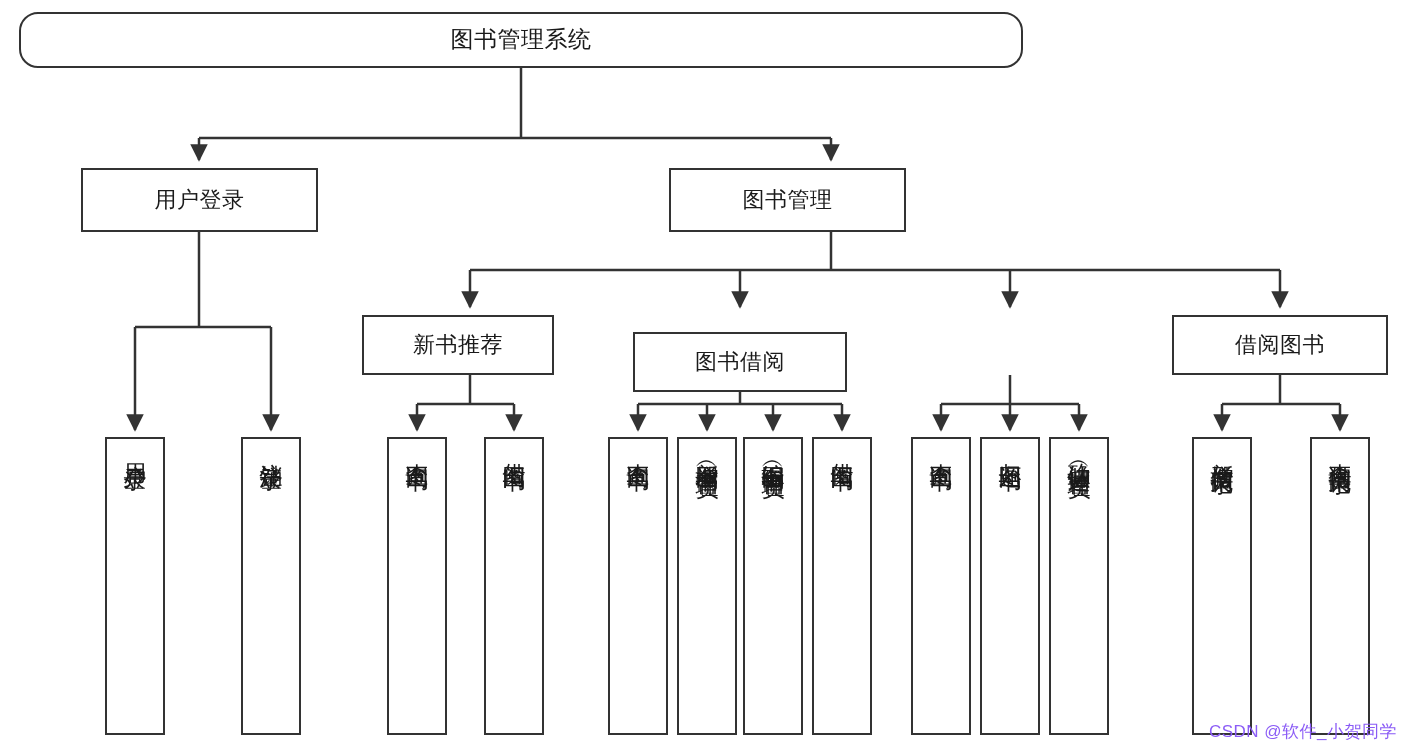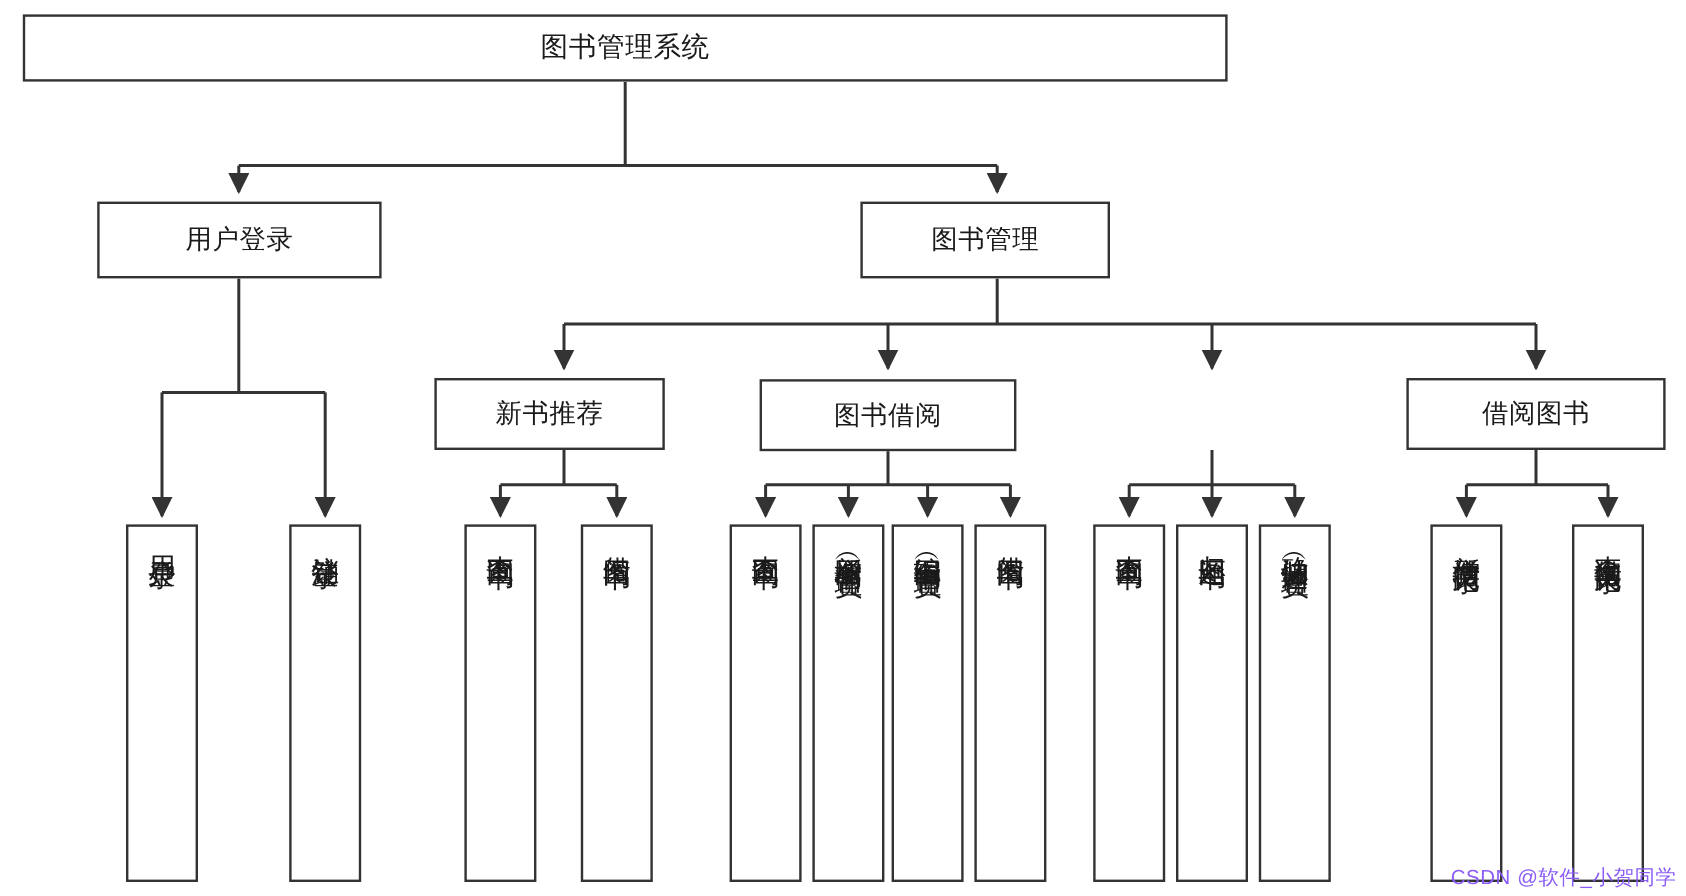--- a/index.html
+++ b/index.html
@@ -122,35 +122,35 @@
       <path d="M 1010 404 L 1010 430" marker-end="url(#arrow)"></path>
       <path d="M 1079 404 L 1079 430" marker-end="url(#arrow)"></path>
 
       <path d="M 1280 375 L 1280 404"></path>
       <path d="M 1222 404 L 1340 404"></path>
       <path d="M 1222 404 L 1222 430" marker-end="url(#arrow)"></path>
       <path d="M 1340 404 L 1340 430" marker-end="url(#arrow)"></path>
     </g>
   </svg>
 
-  <div class="node h root" style="left:19px; top:12px; width:1004px; height:56px;">
+  <div class="node h root" style="left:19px; top:12px; width:1004px; height:56px;border-radius:19px;">
     <span class="lbl">图书管理系统</span>
   </div>
 
   <div class="node h" style="left:81px; top:168px; width:237px; height:64px;">
     <span class="lbl">用户登录</span>
   </div>
-  <div class="node h" style="left:717px; top:168px; width:208px; height:64px;">
+  <div class="node h" style="left:669px; top:168px; width:237px; height:64px;">
     <span class="lbl">图书管理</span>
   </div>
 
   <div class="node h" style="left:362px; top:315px; width:192px; height:60px;">
     <span class="lbl">新书推荐</span>
   </div>
-  <div class="node h" style="left:633px; top:316px; width:214px; height:60px;">
+  <div class="node h" style="left:633px; top:332px; width:214px; height:60px;">
     <span class="lbl">图书借阅</span>
   </div>
   <div class="node h" style="left:1172px; top:315px; width:216px; height:60px;">
     <span class="lbl">借阅图书</span>
   </div>
 
   <div class="node v" style="left:105px; top:437px; width:60px; height:298px;">
     <span class="lbl">用户登录</span>
   </div>
   <div class="node v" style="left:241px; top:437px; width:60px; height:298px;">

